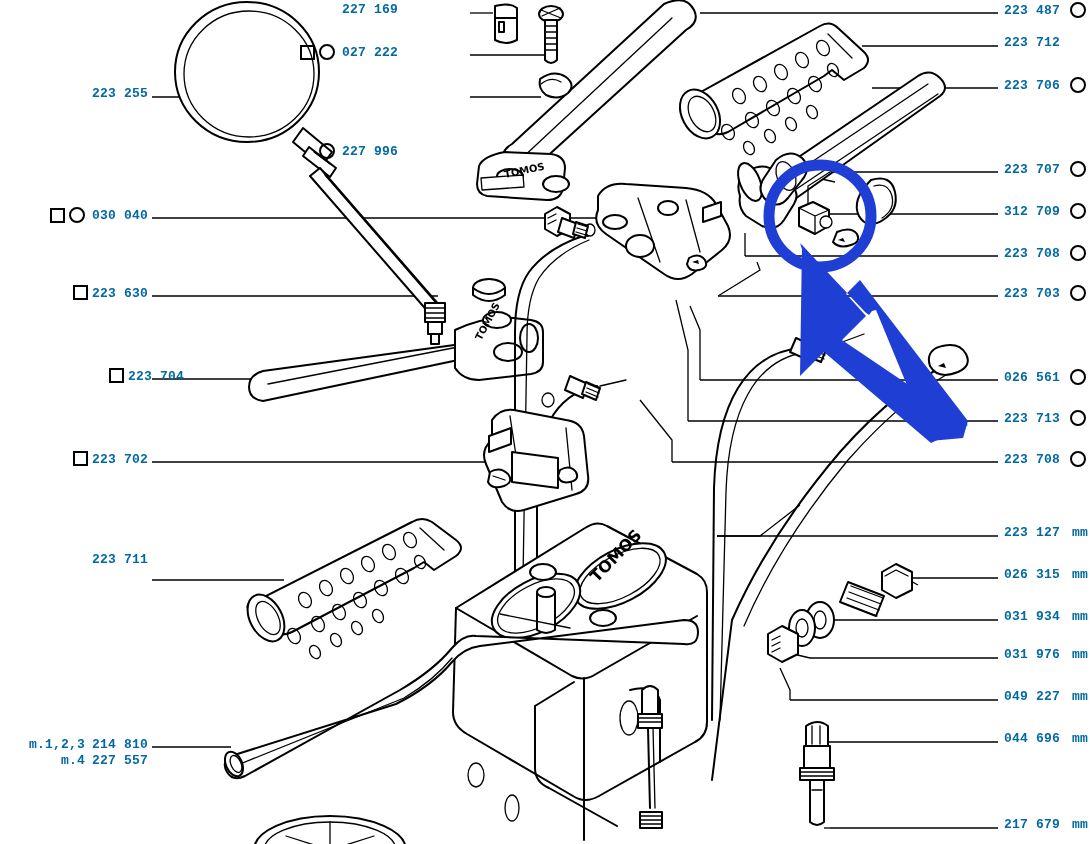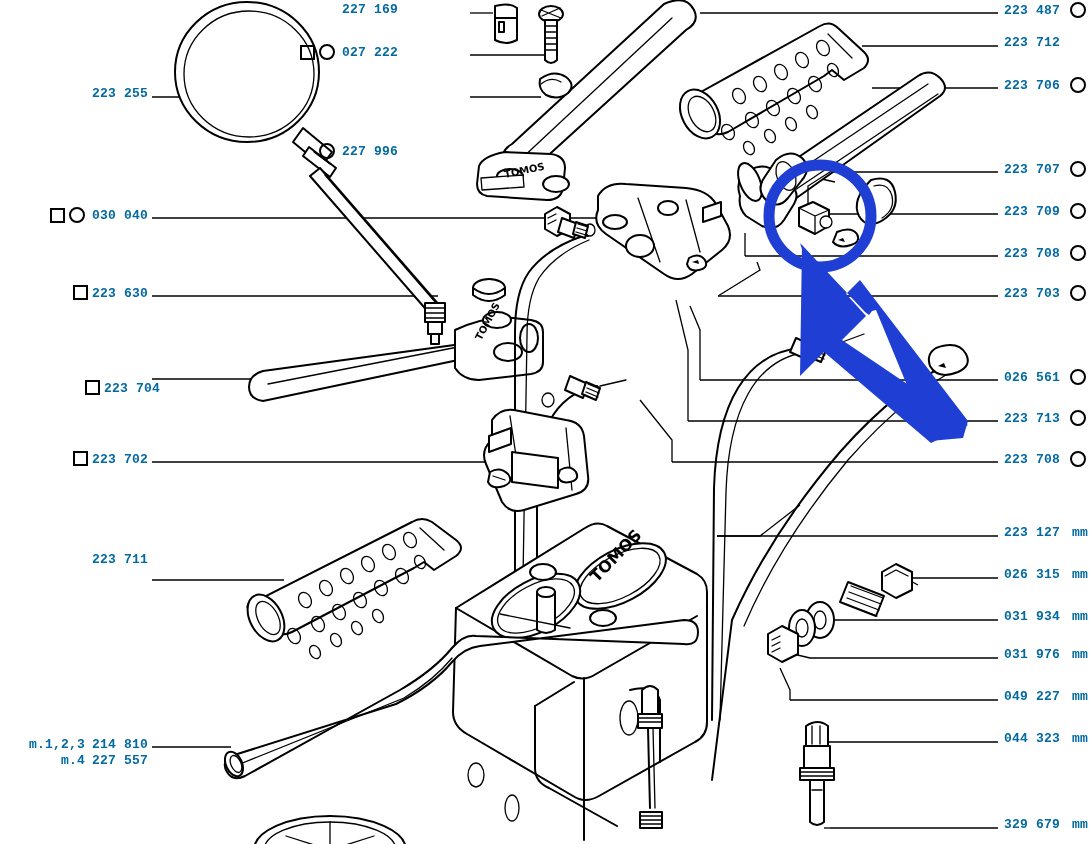--- a/index.html
+++ b/index.html
@@ -404,42 +404,42 @@
                L869,315
                L865,312"></path>
       <polygon fill="#1f3fd4" points="802,245 866,316 842,340 968,425 931,443 824,352 800,376"></polygon>
     </g>
   </svg>
 
   <div id="labels">
       <div class="label left" style="right: 942px; top: 87px;"><span class="num">223 255</span></div>
       <div class="label left" style="right: 942px; top: 208px;"><span class="marker sq"></span><span class="marker ci"></span><span class="num">030 040</span></div>
       <div class="label left" style="right: 942px; top: 286px;"><span class="marker sq"></span><span class="num">223 630</span></div>
-      <div class="label left" style="right: 930px; top: 369px; margin-top: 12px;"><span class="marker sq"></span><span class="num">223 704</span></div>
+      <div class="label left" style="right: 906px; top: 369px;"><span class="marker sq"></span><span class="num">223 704</span></div>
       <div class="label left" style="right: 942px; top: 452px;"><span class="marker sq"></span><span class="num">223 702</span></div>
       <div class="label left" style="right: 942px; top: 553px;"><span class="num">223 711</span></div>
       <div class="label left two-line" style="right: 942px; top: 737px;">
         <div><span class="lt-prefix">m.1,2,3</span><span class="num">214 810</span></div>
         <div><span class="lt-prefix">m.4</span><span class="num">227 557</span></div>
       </div>
       <div class="label left" style="right: 692px; top: 3px;"><span class="num">227 169</span></div>
       <div class="label left" style="right: 692px; top: 45px;"><span class="marker sq"></span><span class="marker ci"></span><span class="num">027 222</span></div>
       <div class="label left" style="right: 692px; top: 98px; margin-top: 46px;"><span class="marker ci"></span><span class="num">227 996</span></div>
       <div class="label right" style="left: 1004px; top: 3px;"><span class="num">223 487</span><span class="suffix marker ci" style="margin-right: 0px;"></span></div>
       <div class="label right" style="left: 1004px; top: 36px;"><span class="num">223 712</span></div>
       <div class="label right" style="left: 1004px; top: 78px;"><span class="num">223 706</span><span class="suffix marker ci" style="margin-right: 0px;"></span></div>
       <div class="label right" style="left: 1004px; top: 162px;"><span class="num">223 707</span><span class="suffix marker ci" style="margin-right: 0px;"></span></div>
-      <div class="label right" style="left: 1004px; top: 204px;"><span class="num">223 709</span><span class="suffix marker ci" style="margin-right: 0px;"></span></div>
+      <div class="label right" style="left: 1004px; top: 204px;"><span class="num">312 709</span><span class="suffix marker ci" style="margin-right: 0px;"></span></div>
       <div class="label right" style="left: 1004px; top: 246px;"><span class="num">223 708</span><span class="suffix marker ci" style="margin-right: 0px;"></span></div>
       <div class="label right" style="left: 1004px; top: 286px;"><span class="num">223 703</span><span class="suffix marker ci" style="margin-right: 0px;"></span></div>
       <div class="label right" style="left: 1004px; top: 370px;"><span class="num">026 561</span><span class="suffix marker ci" style="margin-right: 0px;"></span></div>
       <div class="label right" style="left: 1004px; top: 411px;"><span class="num">223 713</span><span class="suffix marker ci" style="margin-right: 0px;"></span></div>
       <div class="label right" style="left: 1004px; top: 452px;"><span class="num">223 708</span><span class="suffix marker ci" style="margin-right: 0px;"></span></div>
       <div class="label right" style="left: 1004px; top: 526px;"><span class="num">223 127</span><span class="mm">mm</span></div>
       <div class="label right" style="left: 1004px; top: 568px;"><span class="num">026 315</span><span class="mm">mm</span></div>
       <div class="label right" style="left: 1004px; top: 610px;"><span class="num">031 934</span><span class="mm">mm</span></div>
       <div class="label right" style="left: 1004px; top: 648px;"><span class="num">031 976</span><span class="mm">mm</span></div>
       <div class="label right" style="left: 1004px; top: 690px;"><span class="num">049 227</span><span class="mm">mm</span></div>
-      <div class="label right" style="left: 1004px; top: 732px;"><span class="num">044 323</span><span class="mm">mm</span></div>
-      <div class="label right" style="left: 1004px; top: 818px;"><span class="num">329 679</span><span class="mm">mm</span></div>
+      <div class="label right" style="left: 1004px; top: 732px;"><span class="num">044 696</span><span class="mm">mm</span></div>
+      <div class="label right" style="left: 1004px; top: 818px;"><span class="num">217 679</span><span class="mm">mm</span></div>
     </div>
 
 </div>
 
 </body></html>

